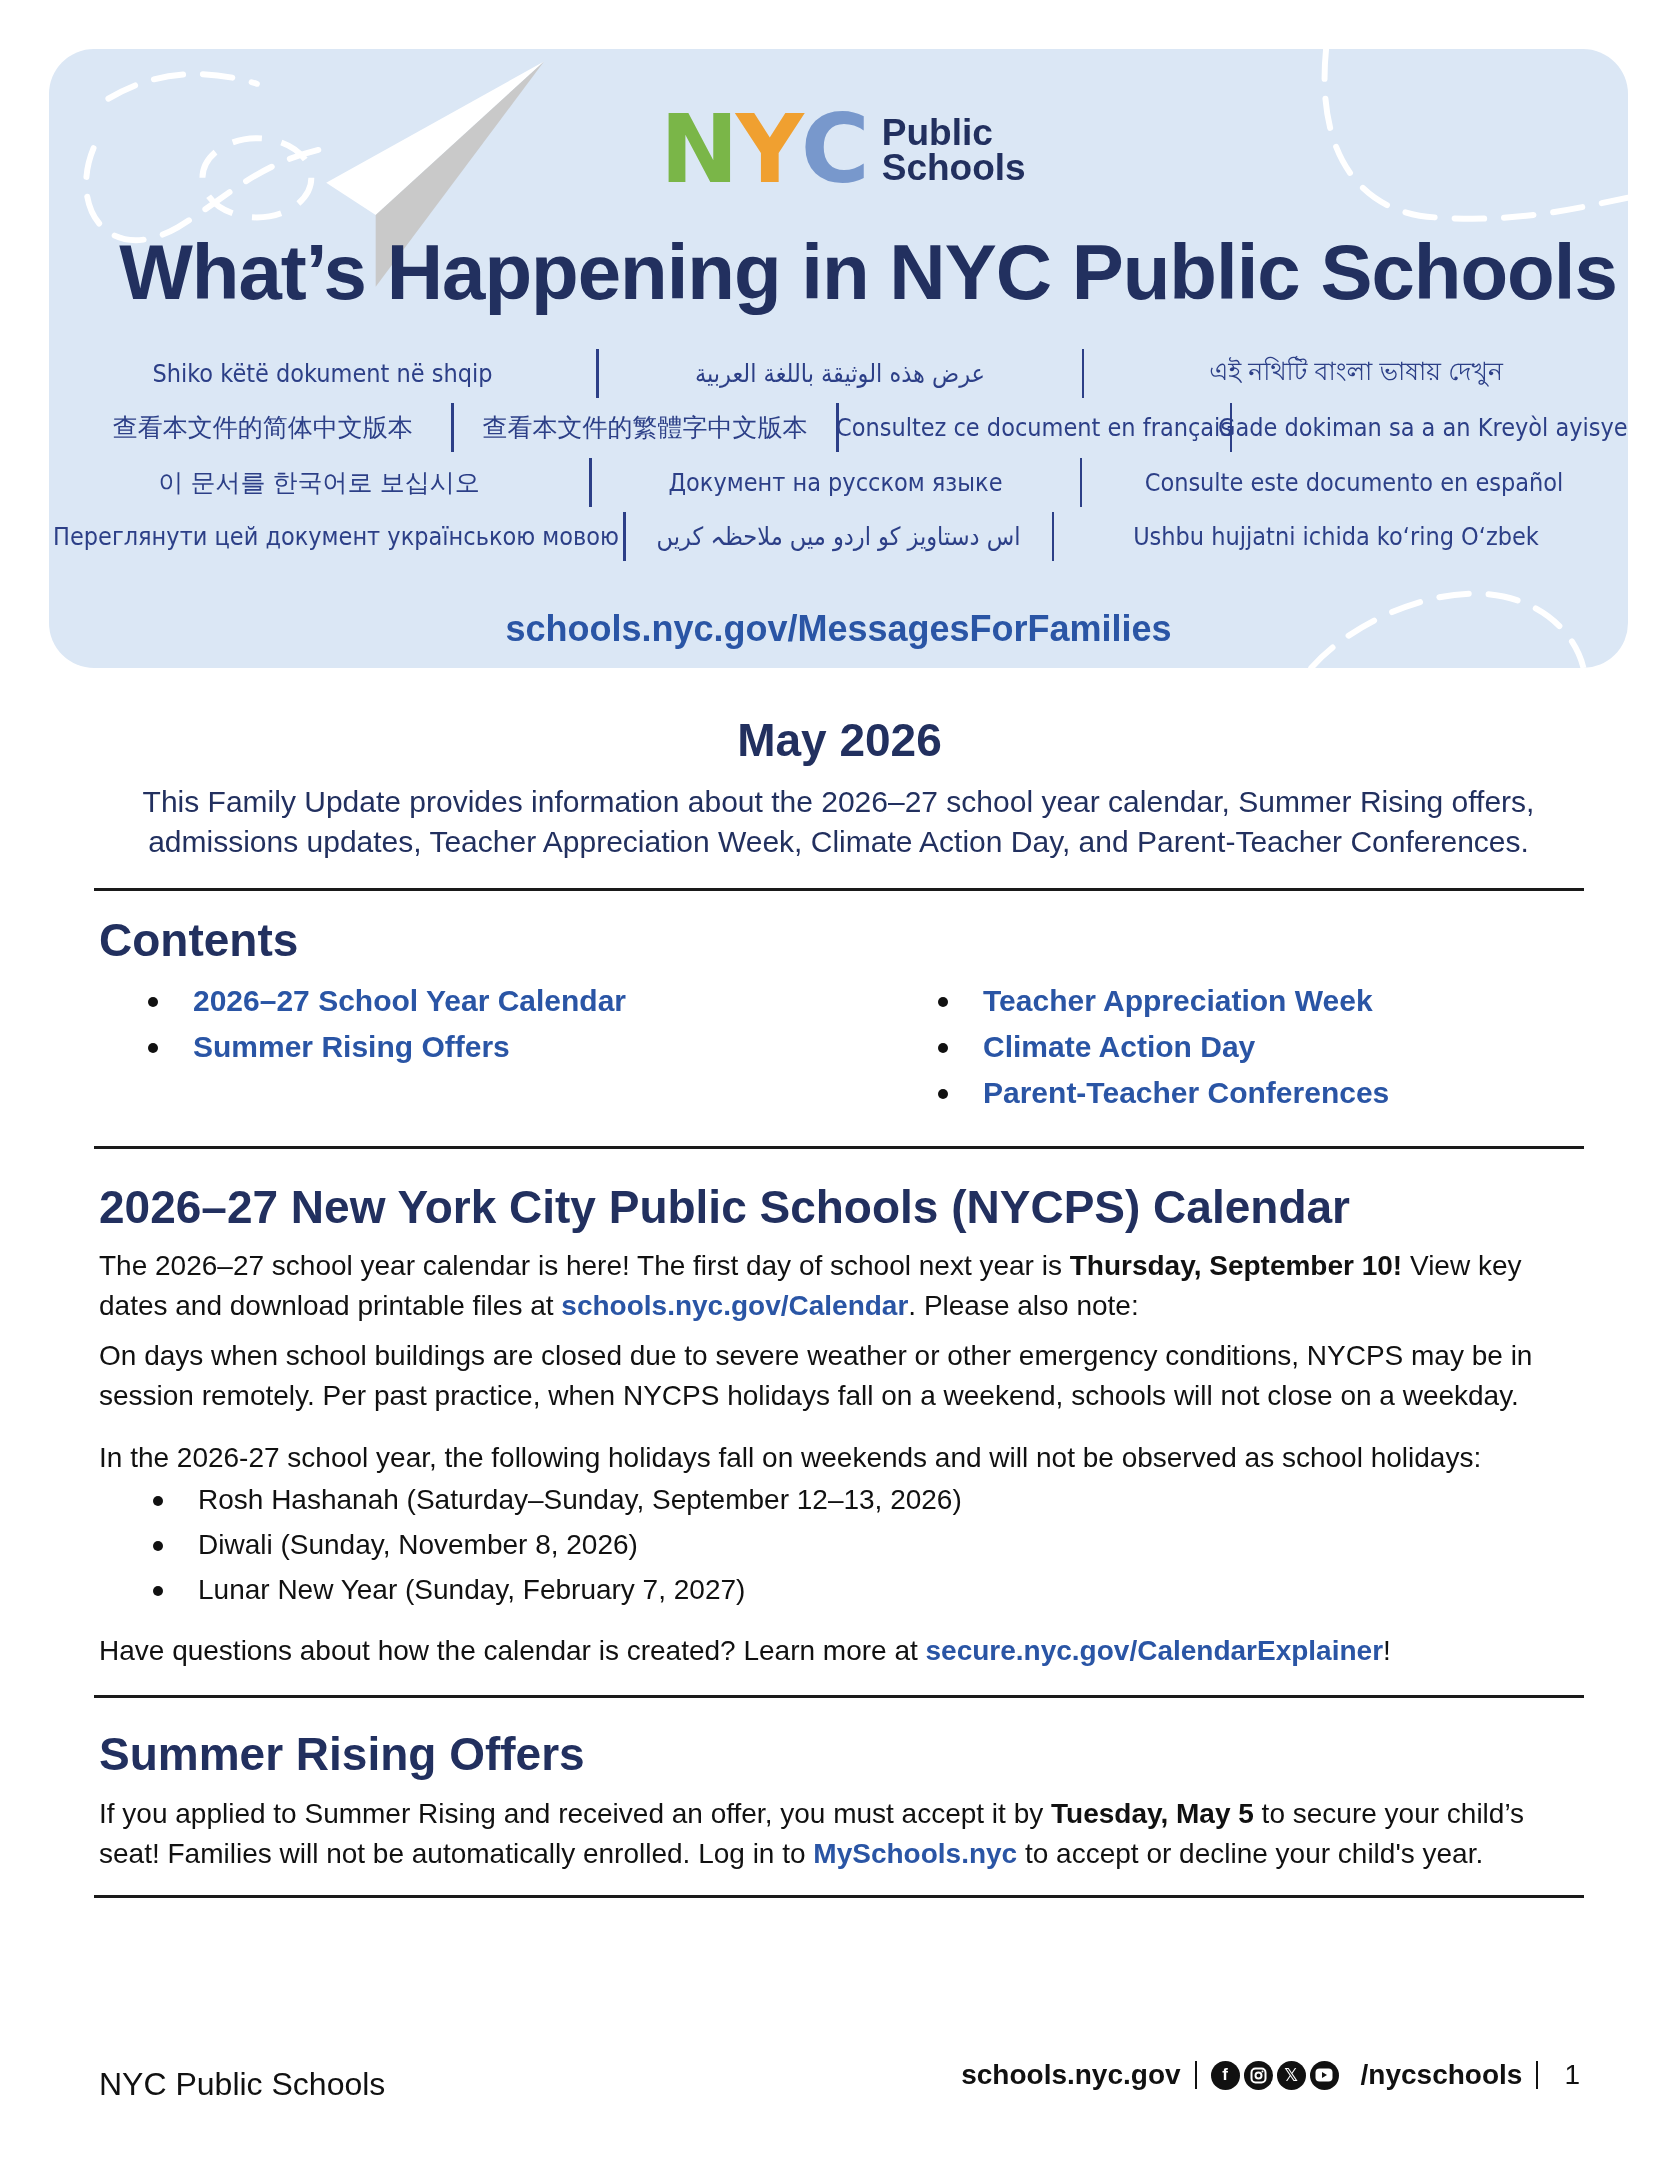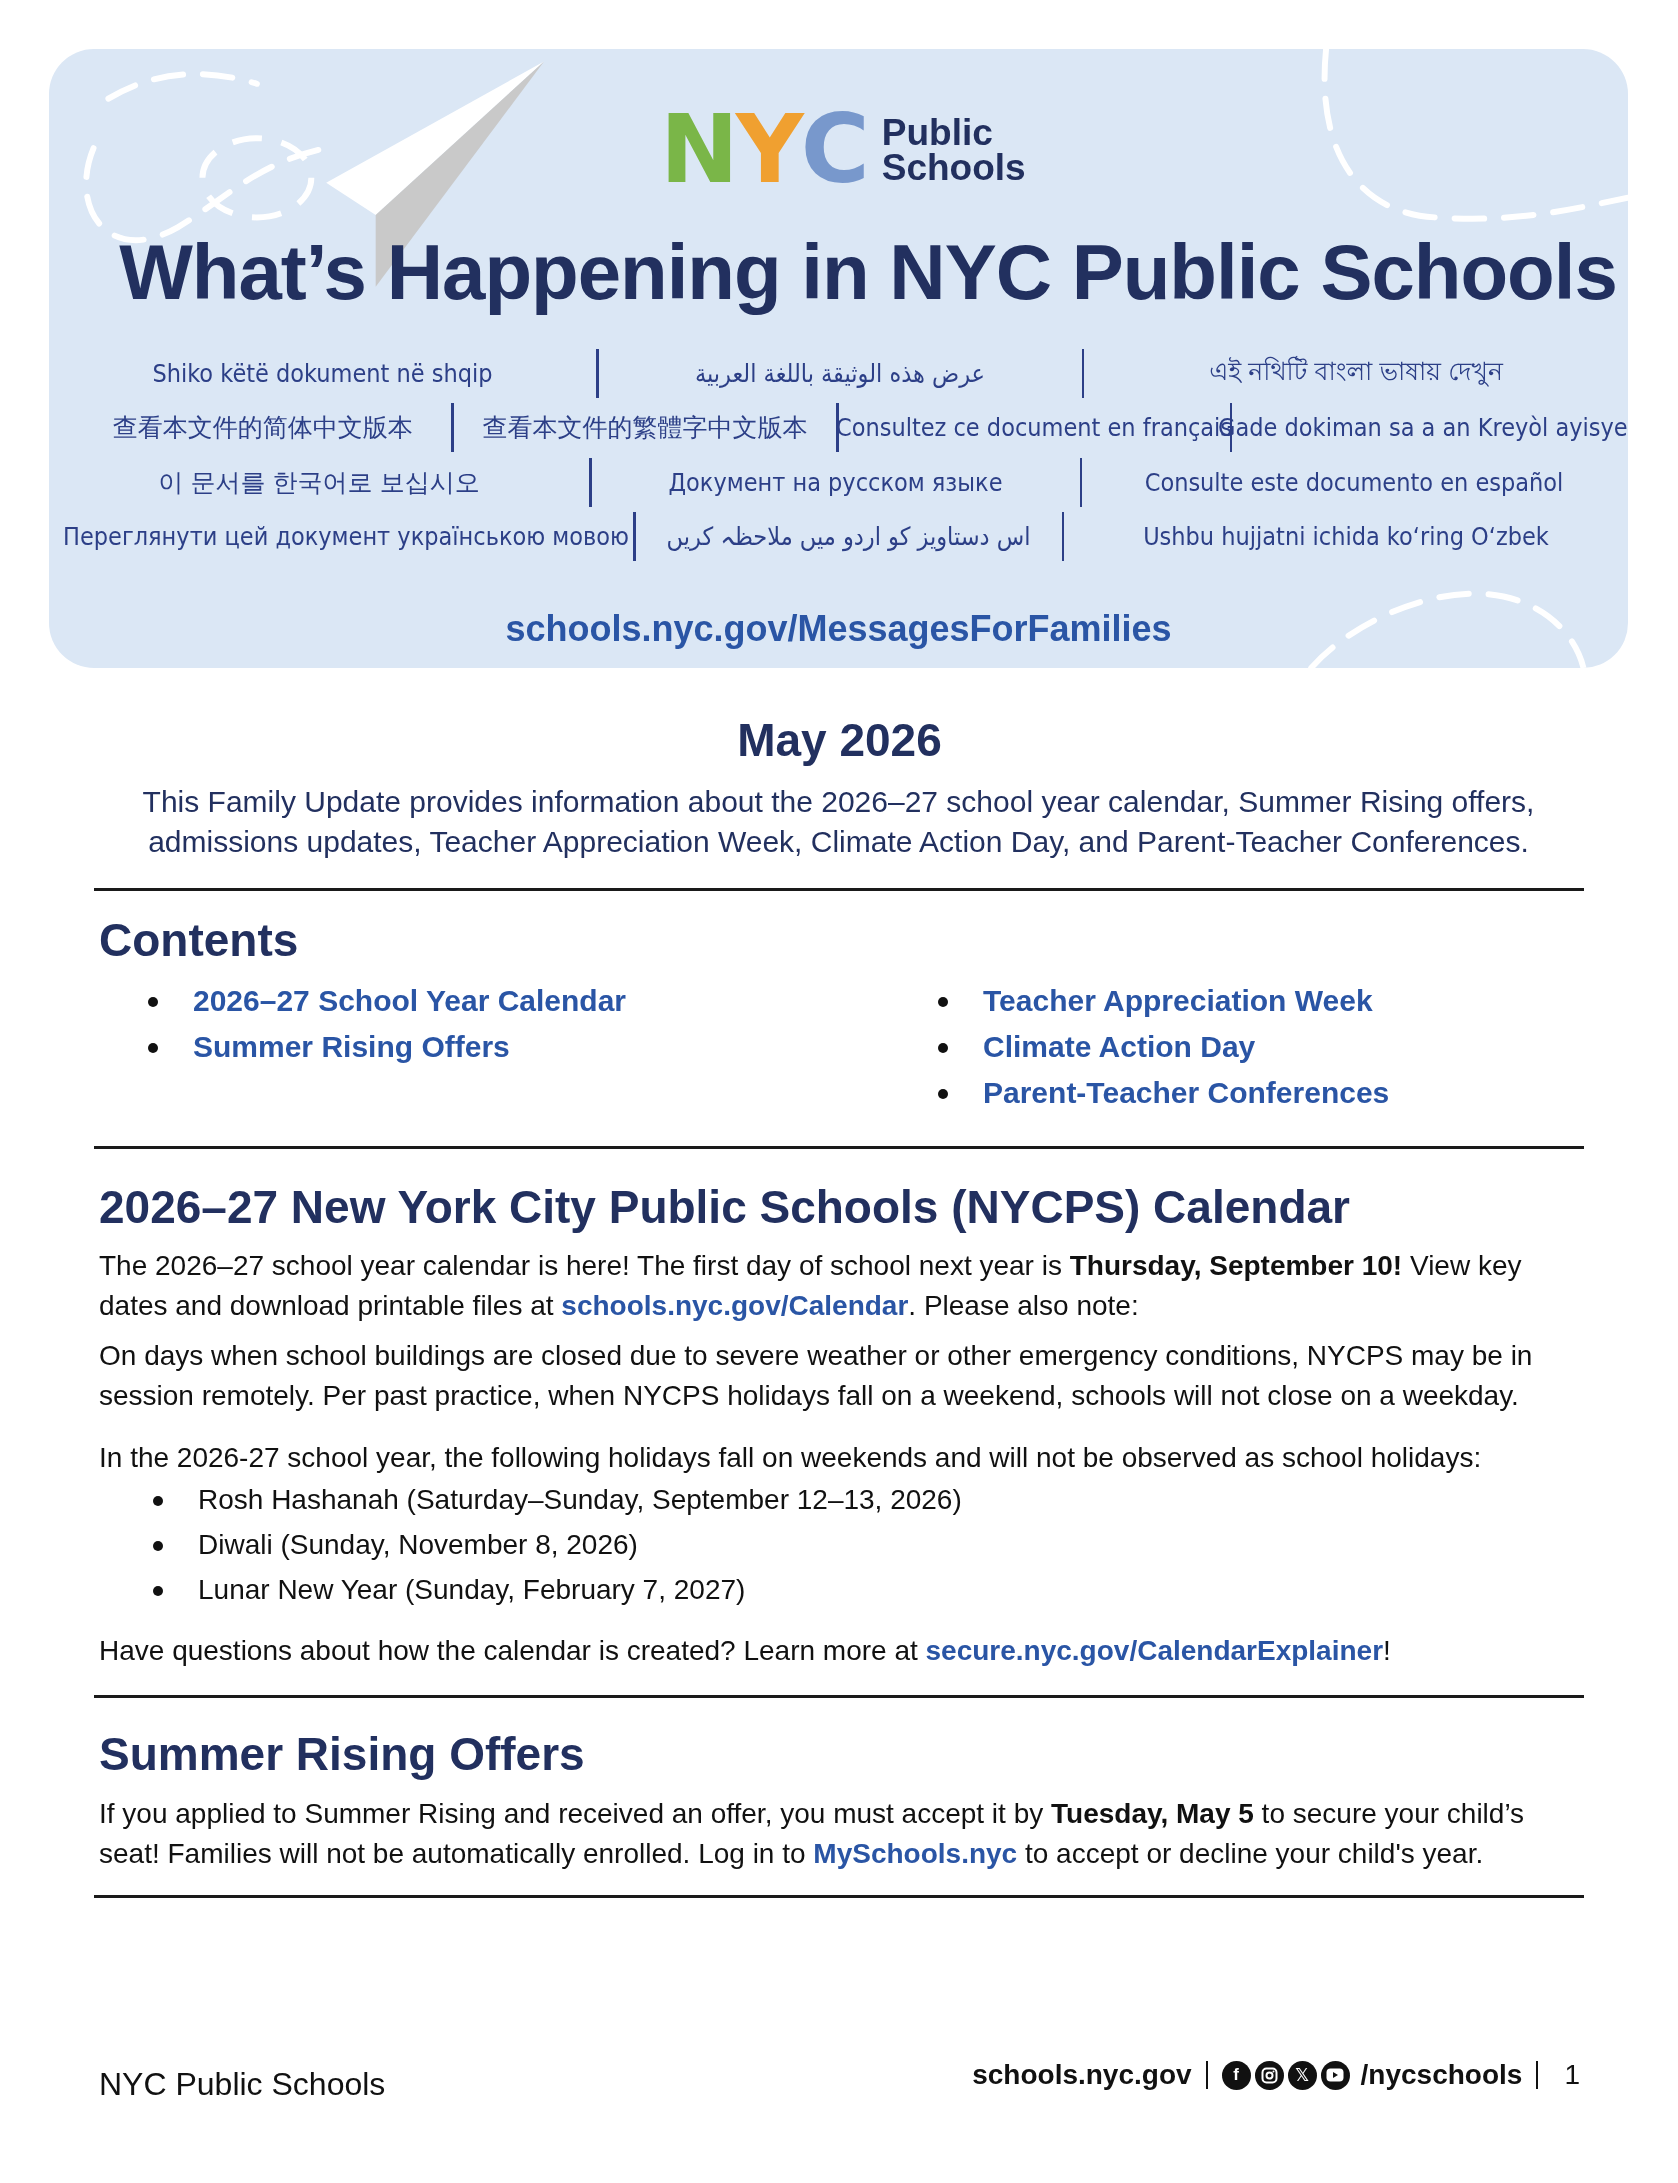--- a/index.html
+++ b/index.html
@@ -84,21 +84,21 @@
       <div class="lcell" style="width:396px">Gade dokiman sa a an Kreyòl ayisyen</div>
     </div>
     <div class="lrow" style="top:109px">
       <div class="lcell" style="width:540px">이 문서를 한국어로 보십시오</div>
       <div class="sep"></div>
       <div class="lcell" style="width:488px">Документ на русском языке</div>
       <div class="sep"></div>
       <div class="lcell" style="width:544px">Consulte este documento en español</div>
     </div>
     <div class="lrow" style="top:163px">
-      <div class="lcell" style="width:574px;padding-left:10px">Переглянути цей документ українською мовою</div>
+      <div class="lcell" style="width:574px;">Переглянути цей документ українською мовою</div>
       <div class="sep"></div>
       <div class="lcell" style="width:426px" dir="rtl">اس دستاویز کو اردو میں ملاحظہ کریں</div>
       <div class="sep"></div>
       <div class="lcell" style="width:564px">Ushbu hujjatni ichida ko‘ring O‘zbek</div>
     </div>
   </div>
 
   <div class="hero-url">schools.nyc.gov/MessagesForFamilies</div>
 </div>
 
@@ -156,17 +156,17 @@
         <circle cx="25" cy="9" r="2" fill="#fff"></circle>
       </svg>
   </span>
   <span class="soc">𝕏</span>
   <span class="soc">
     <svg width="18" height="14" viewBox="0 0 36 28">
         <rect x="1" y="1" width="34" height="26" rx="8" fill="#fff"></rect>
         <polygon points="14,8 24,14 14,20" fill="#111"></polygon>
       </svg>
   </span>
-  <span class="bold" style="margin-left:7px">/nycschools</span>
+  <span class="bold" style="margin-left:18px">/nycschools</span>
   <span class="fsep"></span>
   <span style="margin-left:12px">1</span>
 </div>
 
 
 </body></html>

